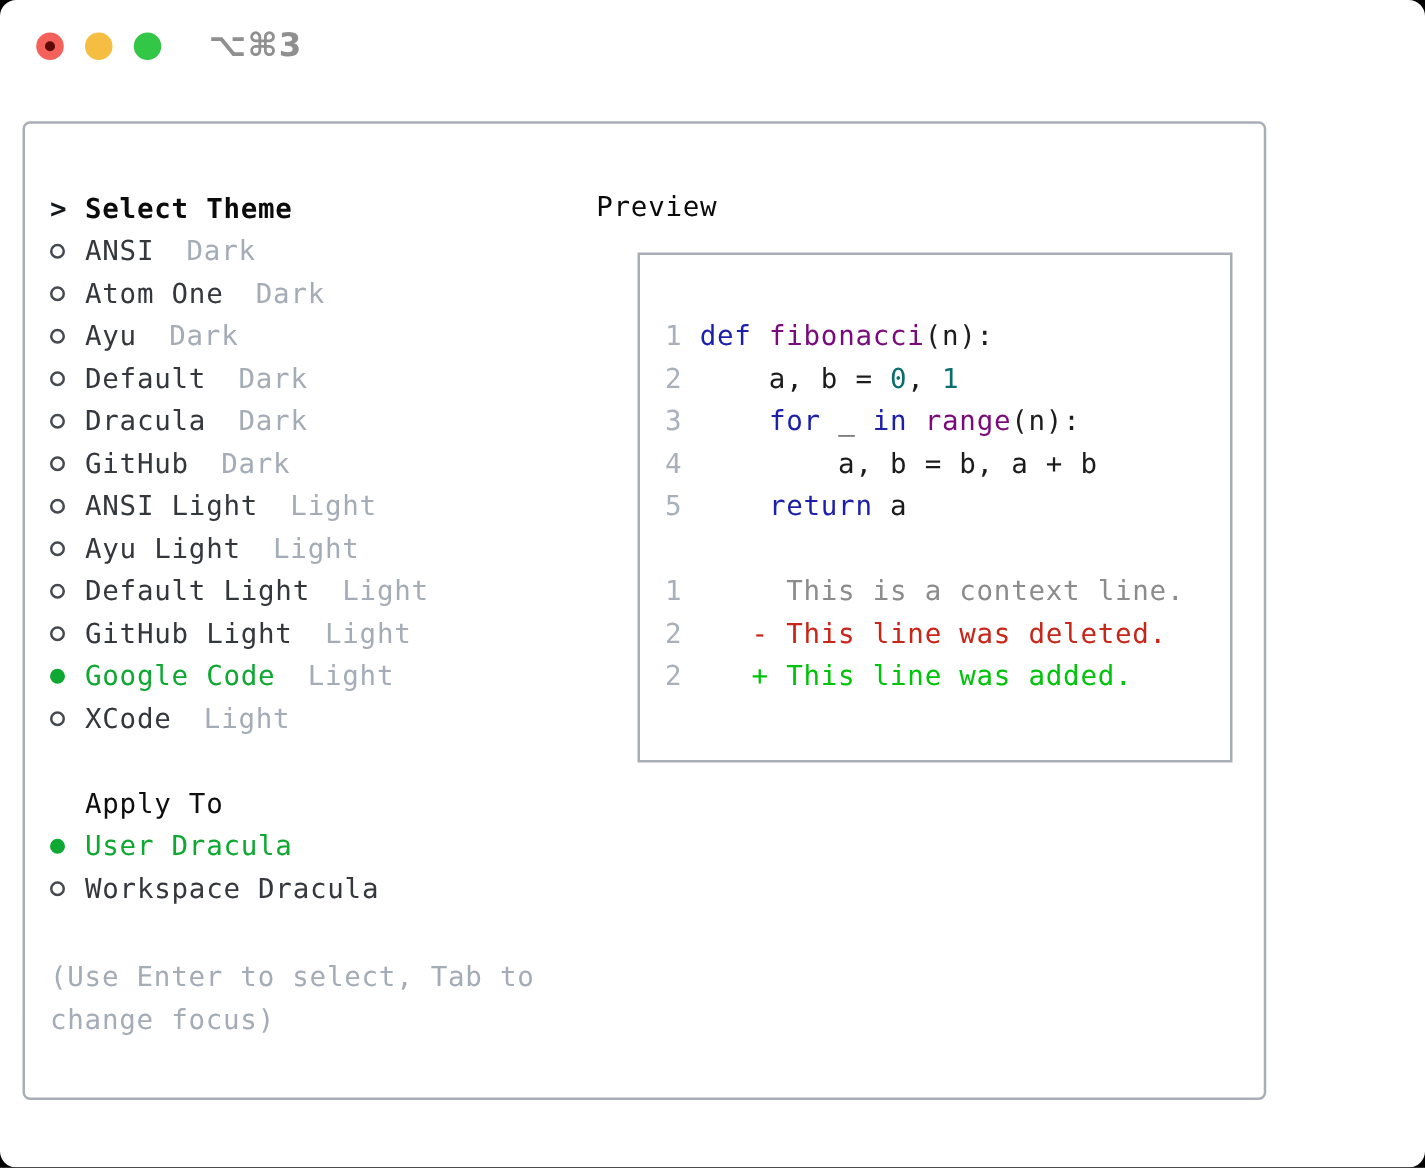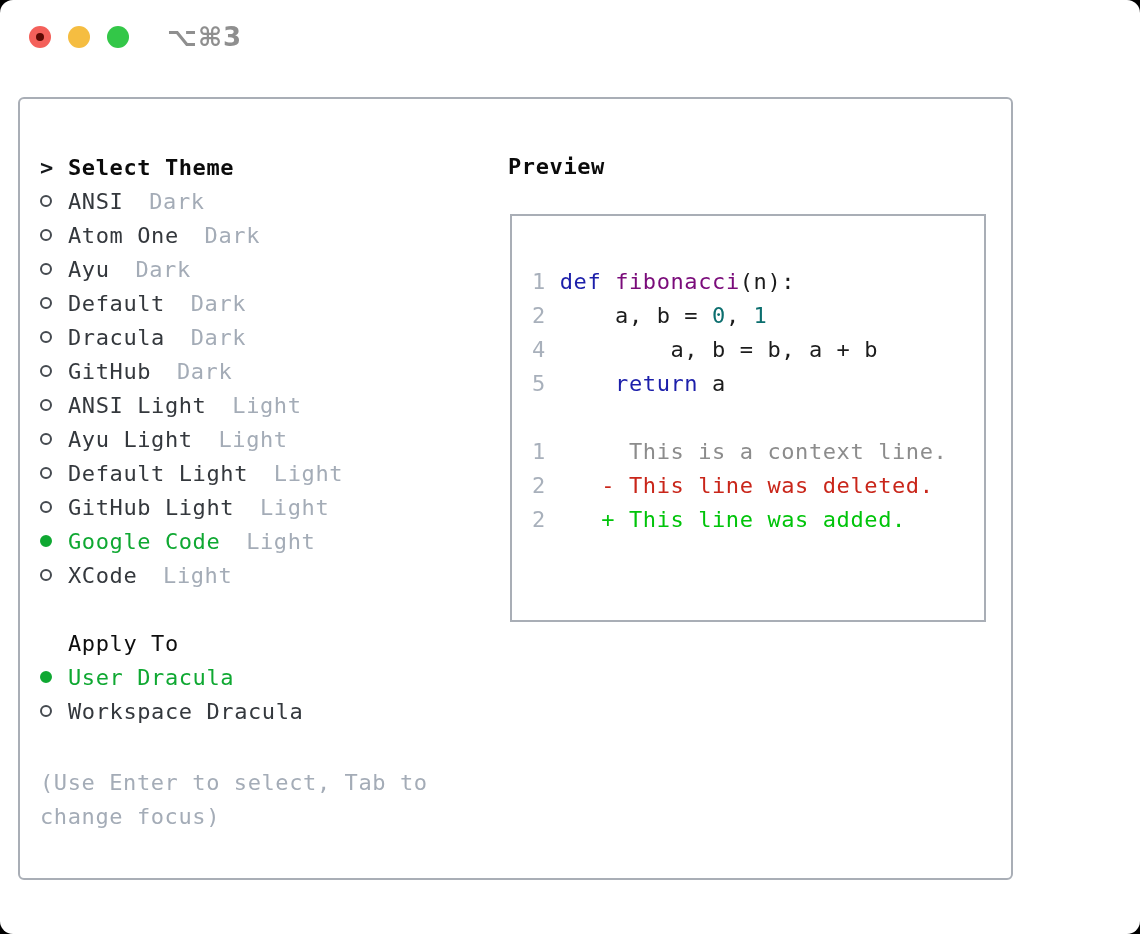--- a/index.html
+++ b/index.html
@@ -31,22 +31,22 @@
   .radio.selected{background:var(--green);border-color:var(--green);}
   .prompt{font-weight:bold;color:#15181b;}
   .ltitle{font-weight:bold;color:var(--header);}
   .tname{color:var(--text-dark);}
   .tname.sel{color:var(--green);}
   .variant{color:var(--muted);margin-left:12px;}
   .spacer34{height:34px;}
   .applyhdr{color:#0e0e0e;}
   .hint{color:var(--muted);line-height:34px;width:436px;margin-top:38px;white-space:normal;}
   
-  .ptitle{position:absolute;left:488px;top:51px;height:34px;line-height:34px;font-weight:bold;color:var(--header);}
-  .pbox{position:absolute;left:490px;top:115px;width:476px;height:408px;border:2px solid var(--border);background:#fff;}
+  .ptitle{position:absolute;left:457px;top:51px;height:34px;line-height:34px;font-weight:normal;color:var(--header);}
+  .pbox{position:absolute;left:490px;top:103px;width:476px;height:408px;border:2px solid var(--border);background:#fff;}
   .pcode{position:absolute;left:20px;top:49px;}
   .code-line{white-space:pre;height:34px;line-height:34px;}
   .lnum{color:var(--lnum);}
   .tok-kw{color:var(--kw);}
   .tok-fn{color:var(--fn);}
   .tok-lit{color:var(--lit);}
   .tok-pl{color:var(--pl);}
   .diff-context{color:var(--context);}
   .diff-deleted{color:var(--deleted);}
   .diff-added{color:var(--added);}
@@ -105,20 +105,21 @@
 
         <div class="hint">(Use Enter to select, Tab to change focus)</div>
       </div>
 
       <div class="ptitle mono">Preview</div>
 
       <div class="pbox">
         <div class="pcode mono">
             <div class="code-line"><span class="lnum">1</span> <span class="tok-kw">def</span><span class="tok-pl"> </span><span class="tok-fn">fibonacci</span><span class="tok-pl">(n):</span></div>
             <div class="code-line"><span class="lnum">2</span> <span class="tok-pl">    a, b = </span><span class="tok-lit">0</span><span class="tok-pl">, </span><span class="tok-lit">1</span></div>
+            <div class="code-line"><span class="lnum">3</span> <span class="tok-pl">    </span><span class="tok-kw">for</span><span class="tok-pl"> _ </span><span class="tok-kw">in</span><span class="tok-pl"> </span><span class="tok-fn">range</span><span class="tok-pl">(n):</span></div>
             <div class="code-line"><span class="lnum">4</span> <span class="tok-pl">        a, b = b, a + b</span></div>
             <div class="code-line"><span class="lnum">5</span> <span class="tok-pl">    </span><span class="tok-kw">return</span><span class="tok-pl"> a</span></div>
             <div class="code-line"></div>
             <div class="code-line"><span class="lnum">1</span> <span class="diff-context">     This is a context line.</span></div>
             <div class="code-line"><span class="lnum">2</span> <span class="diff-deleted">   - This line was deleted.</span></div>
             <div class="code-line"><span class="lnum">2</span> <span class="diff-added">   + This line was added.</span></div>
           </div>
       </div>
 
     </div>

